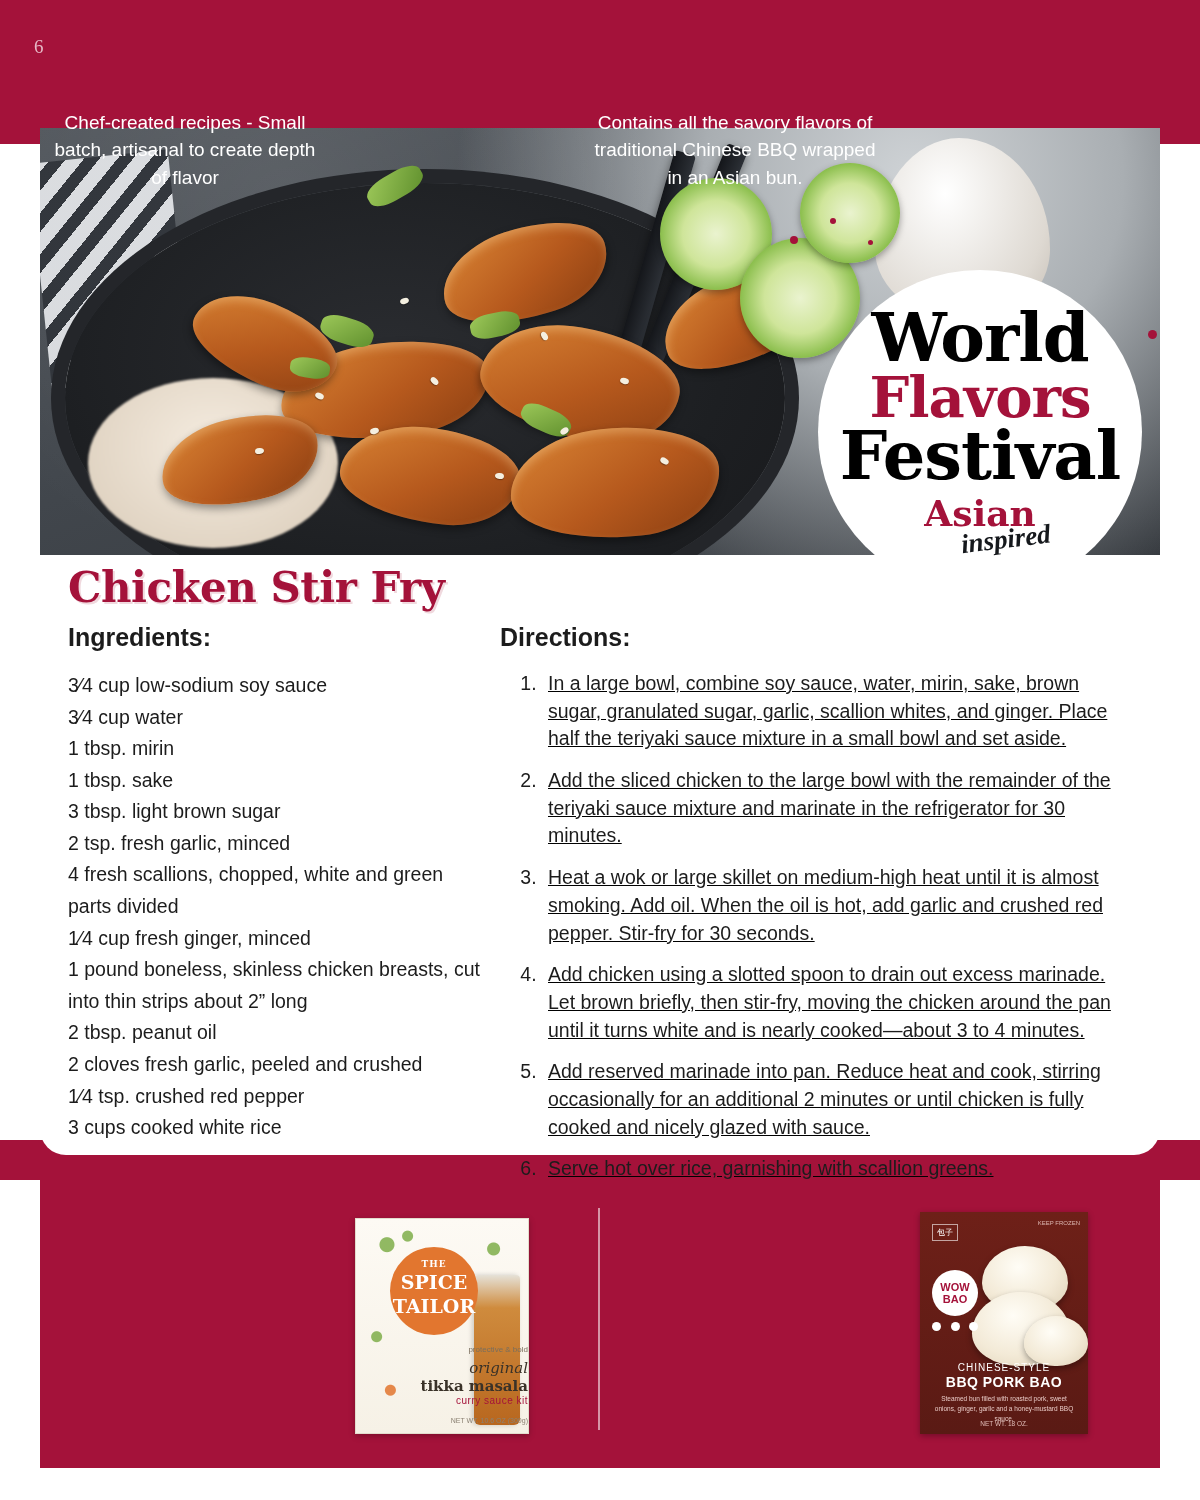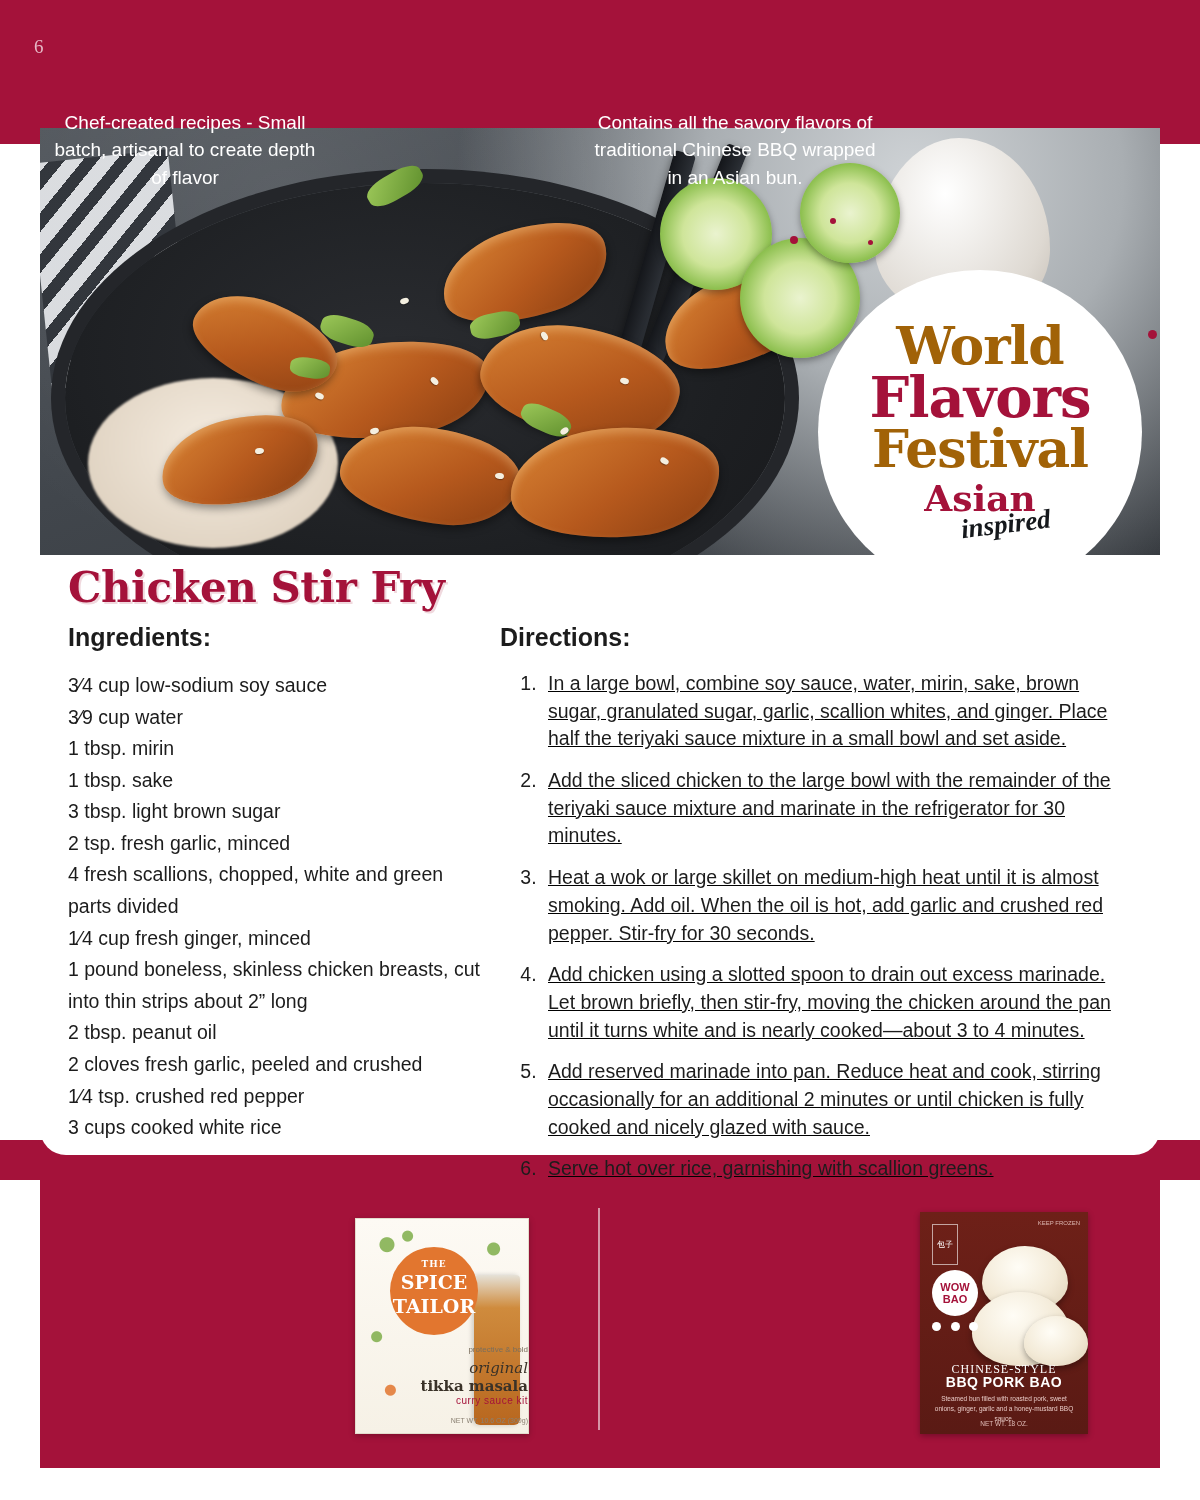--- a/index.html
+++ b/index.html
@@ -142,22 +142,22 @@
     display: flex;
     flex-direction: column;
     align-items: center;
     justify-content: center;
     text-align: center;
     z-index: 6;
   }
   .badge-word {
     font-family: "DejaVu Serif", serif;
     font-weight: bold;
-    color: #a16207;
-    font-size: 52px;
+    color: #000000;
+    font-size: 67px;
     line-height: 0.96;
     letter-spacing: -1px;
   }
   .badge-flavors {
     font-family: "DejaVu Serif", serif;
     font-weight: bold;
     color: #a4123a;
     font-size: 56px;
     line-height: 0.96;
     letter-spacing: -1px;
@@ -377,26 +377,26 @@
     border-radius: 50% 50% 48% 48% / 56% 56% 44% 44%;
     background: radial-gradient(ellipse at 42% 32%, #fffdf6 0%, #f3ead7 55%, #ded0b6 100%);
     box-shadow: 0 3px 6px rgba(0,0,0,0.35);
   }
   .bao-label {
     position: absolute;
     left: 0; right: 0;
     text-align: center;
     color: #ffffff;
   }
-  .bao-l1 { top: 150px; font-size: 12px; letter-spacing: 1px; font-family: Liberation Serif, serif; }
+  .bao-l1 { top: 150px; font-size: 10px; letter-spacing: 1px; }
   .bao-l2 { top: 162px; font-size: 14px; font-weight: bold; letter-spacing: .5px; }
   .bao-l3 { top: 182px; font-size: 6.5px; color: #e8c9c5; line-height: 1.5; padding: 0 14px; }
   .bao-net { position: absolute; left: 0; right: 0; text-align: center; top: 208px; font-size: 6.5px; color: #e0bdb8; }
   .bao-topright { position: absolute; right: 8px; top: 8px; font-size: 6px; color: #dcb7b2; }
-  .bao-chip { position: absolute; left: 12px; top: 12px; font-size: 8px; color: #ffffff; border: 1px solid rgba(255,255,255,.6); padding: 14px 4px; }
+  .bao-chip { position: absolute; left: 12px; top: 12px; font-size: 8px; color: #ffffff; border: 1px solid rgba(255,255,255,.6); padding: 2px 4px; }
 </style>
 </head>
 <body>
 
 <div class="page">
 
   <div class="header-band"></div>
   <div class="page-number">6</div>
 
   <div class="hero">
@@ -458,21 +458,21 @@
     <div class="badge-inspired">inspired</div>
   </div>
 
   <div class="card">
     <div class="recipe-title">Chicken Stir Fry</div>
 
     <div class="col-ingredients">
       <div class="sec-head">Ingredients:</div>
       <ul class="ing-list">
         <li>3⁄4 cup low-sodium soy sauce</li>
-        <li>3⁄9 cup water</li>
+        <li>3⁄4 cup water</li>
         <li>1 tbsp. mirin</li>
         <li>1 tbsp. sake</li>
         <li>3 tbsp. light brown sugar</li>
         <li>2 tsp. fresh garlic, minced</li>
         <li>4 fresh scallions, chopped, white and green parts divided</li>
         <li>1⁄4 cup fresh ginger, minced</li>
         <li>1 pound boneless, skinless chicken breasts, cut into thin strips about 2” long</li>
         <li>2 tbsp. peanut oil</li>
         <li>2 cloves fresh garlic, peeled and crushed</li>
         <li>1⁄4 tsp. crushed red pepper</li>

